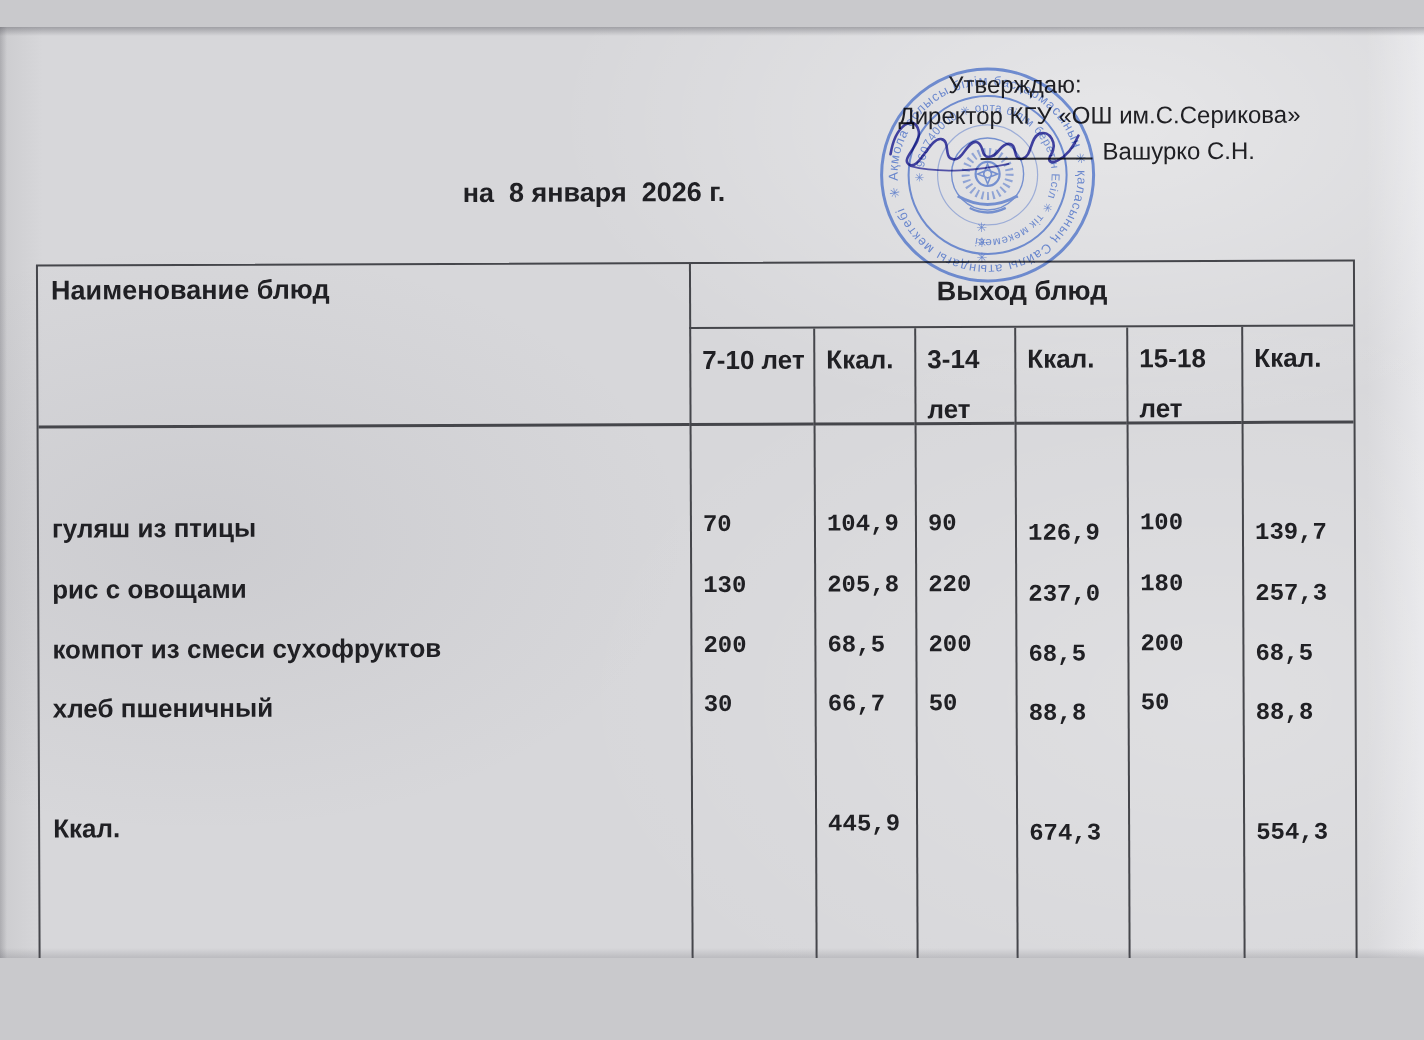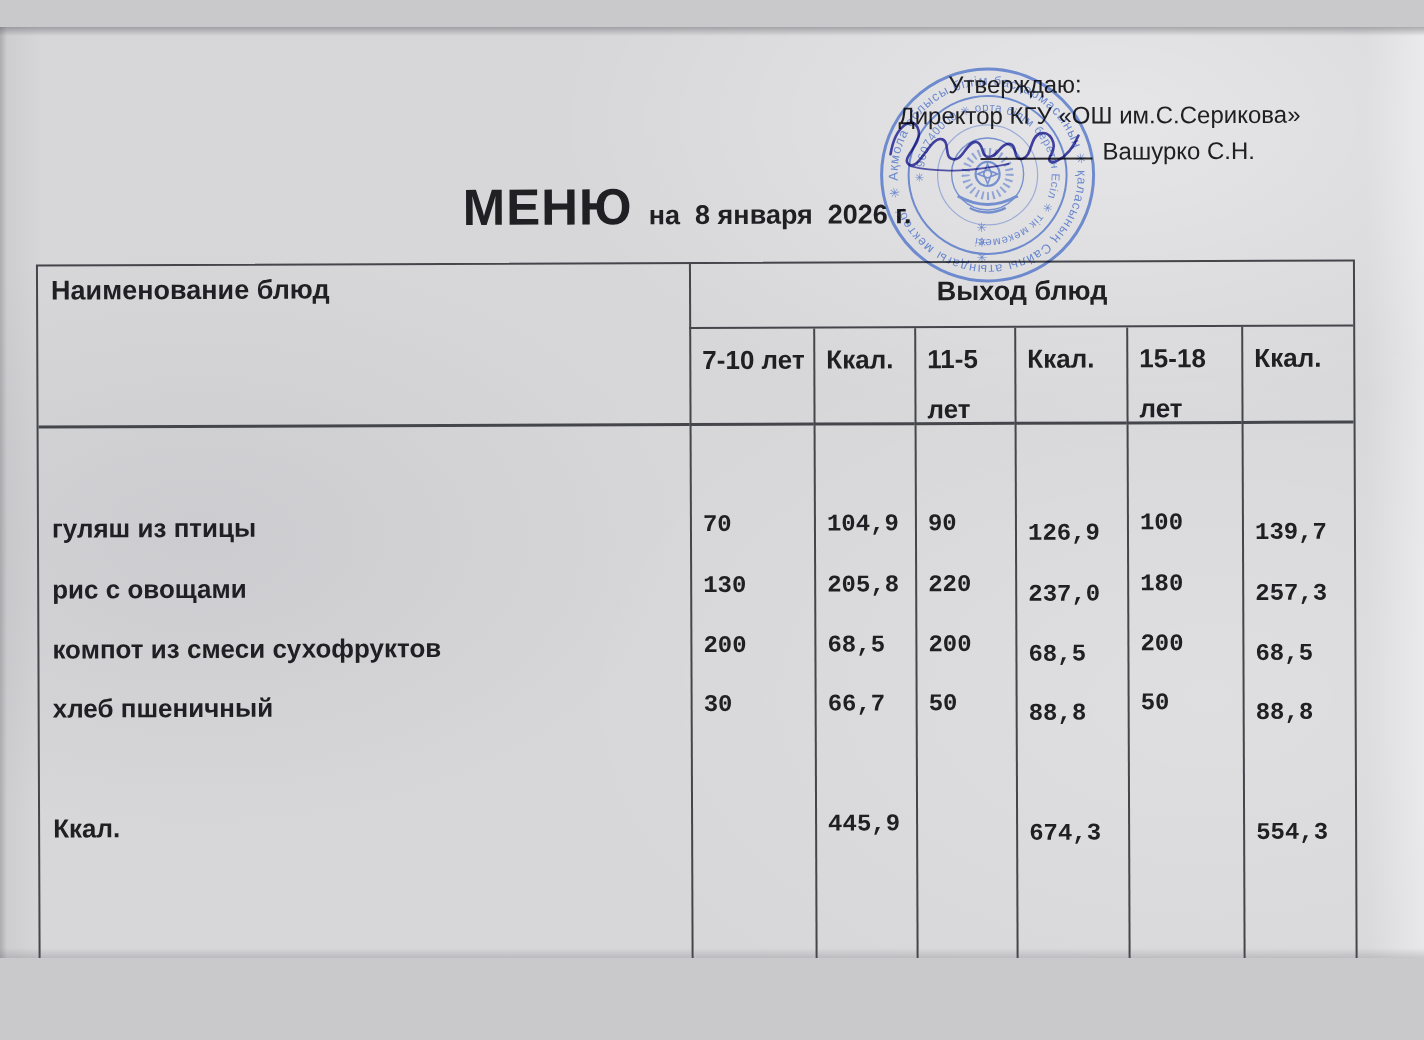--- a/index.html
+++ b/index.html
@@ -128,31 +128,30 @@
 
     <svg class="signature" width="220" height="78" viewBox="0 0 220 78">
       <path d="M10,50 C15,20 34,10 38,26 C42,40 20,54 28,60 C38,68 50,32 61,35
                C70,37 63,53 72,55 C82,58 87,36 96,38 C104,40 100,53 108,53
                C118,53 119,40 128,40 C138,40 131,57 142,55 C152,52 149,34 159,30
                C169,26 178,40 170,52 C163,64 186,60 198,32" fill="none" stroke="#37379b" stroke-width="2.6" stroke-linecap="round" opacity="0.95"></path>
       <path d="M30,62 C60,70 100,66 128,60" fill="none" stroke="#37379b" stroke-width="1.8" stroke-linecap="round" opacity="0.85"></path>
     </svg>
 
     <div class="title-row">
-      <span class="menu-word">МЕНЮ</span>
       <span class="menu-date">на  8 января  2026 г.</span>
     </div>
 
     <div class="menu-table">
       <div class="cell name-h">Наименование блюд</div>
       <div class="cell out-h">Выход блюд</div>
 
       <div class="cell sub s0">7-10 лет</div>
       <div class="cell sub s1">Ккал.</div>
-      <div class="cell sub s2">11-5 лет</div>
+      <div class="cell sub s2">3-14 лет</div>
       <div class="cell sub s3">Ккал.</div>
       <div class="cell sub s4">15-18 лет</div>
       <div class="cell sub s5">Ккал.</div>
 
       <div class="cell bodyc b0">
         <div class="bline r0">гуляш из птицы</div>
         <div class="bline r1">рис с овощами</div>
         <div class="bline r2">компот из смеси сухофруктов</div>
         <div class="bline r3">хлеб пшеничный</div>
         <div class="bline rt">Ккал.</div>

